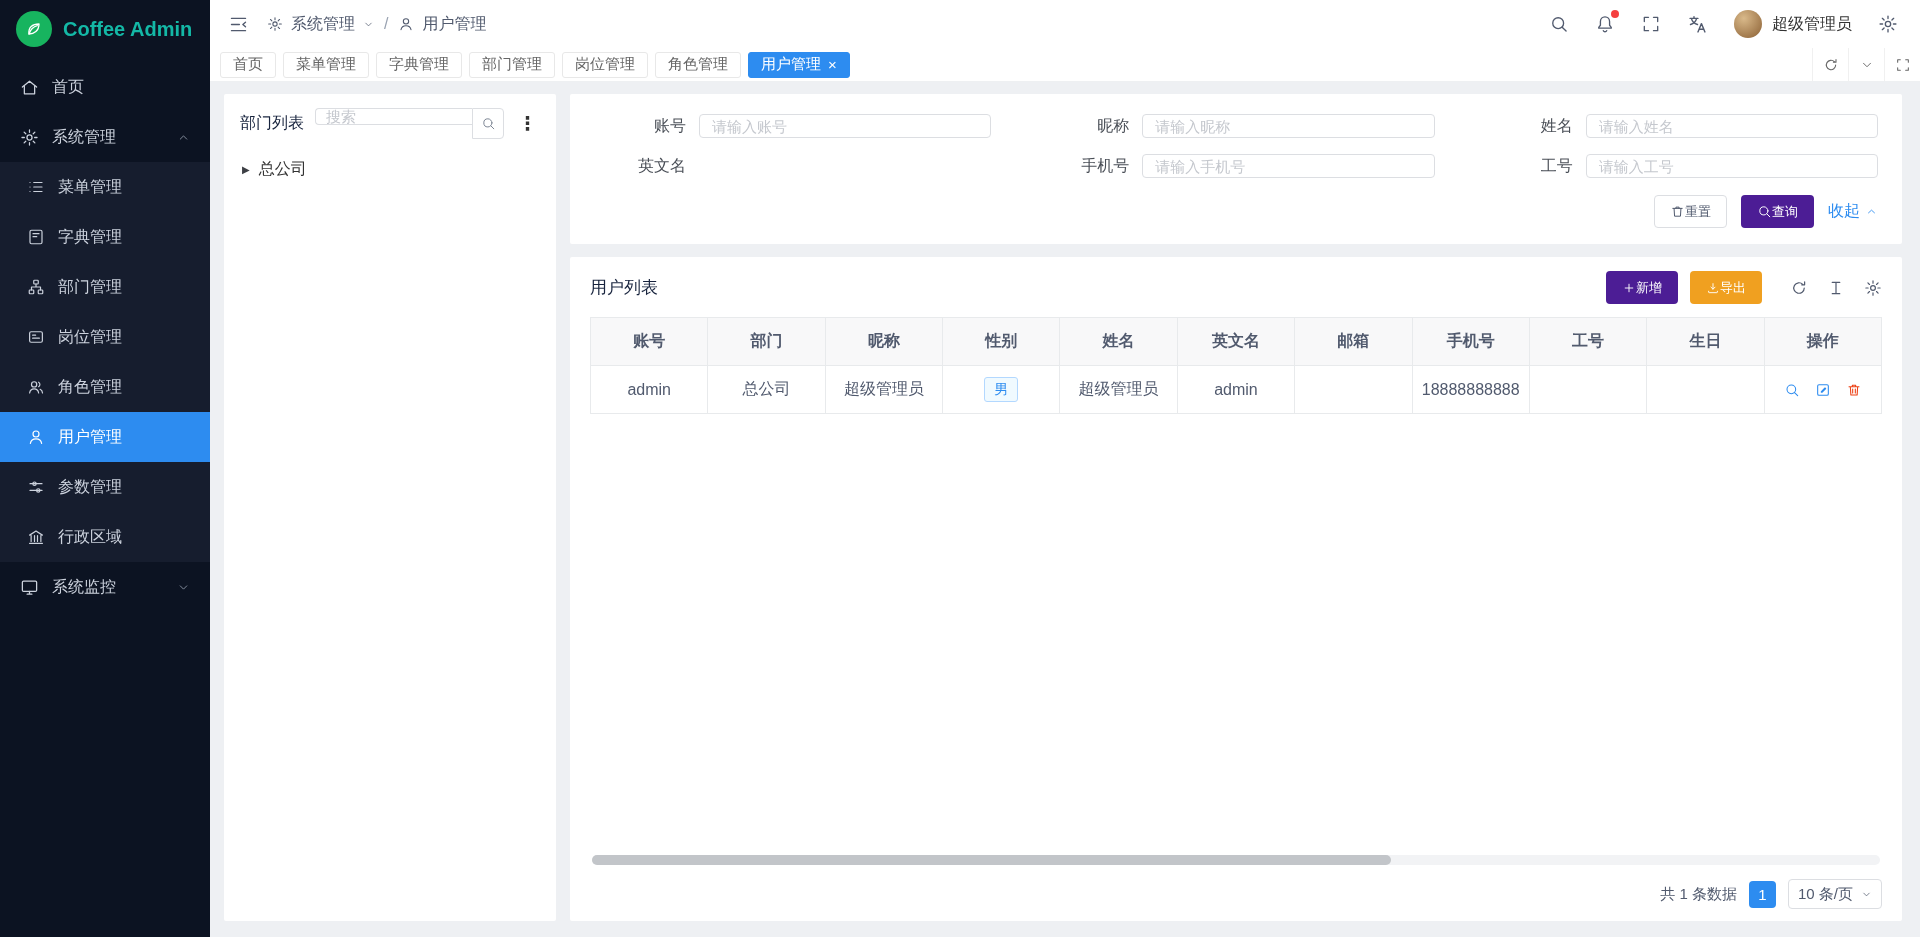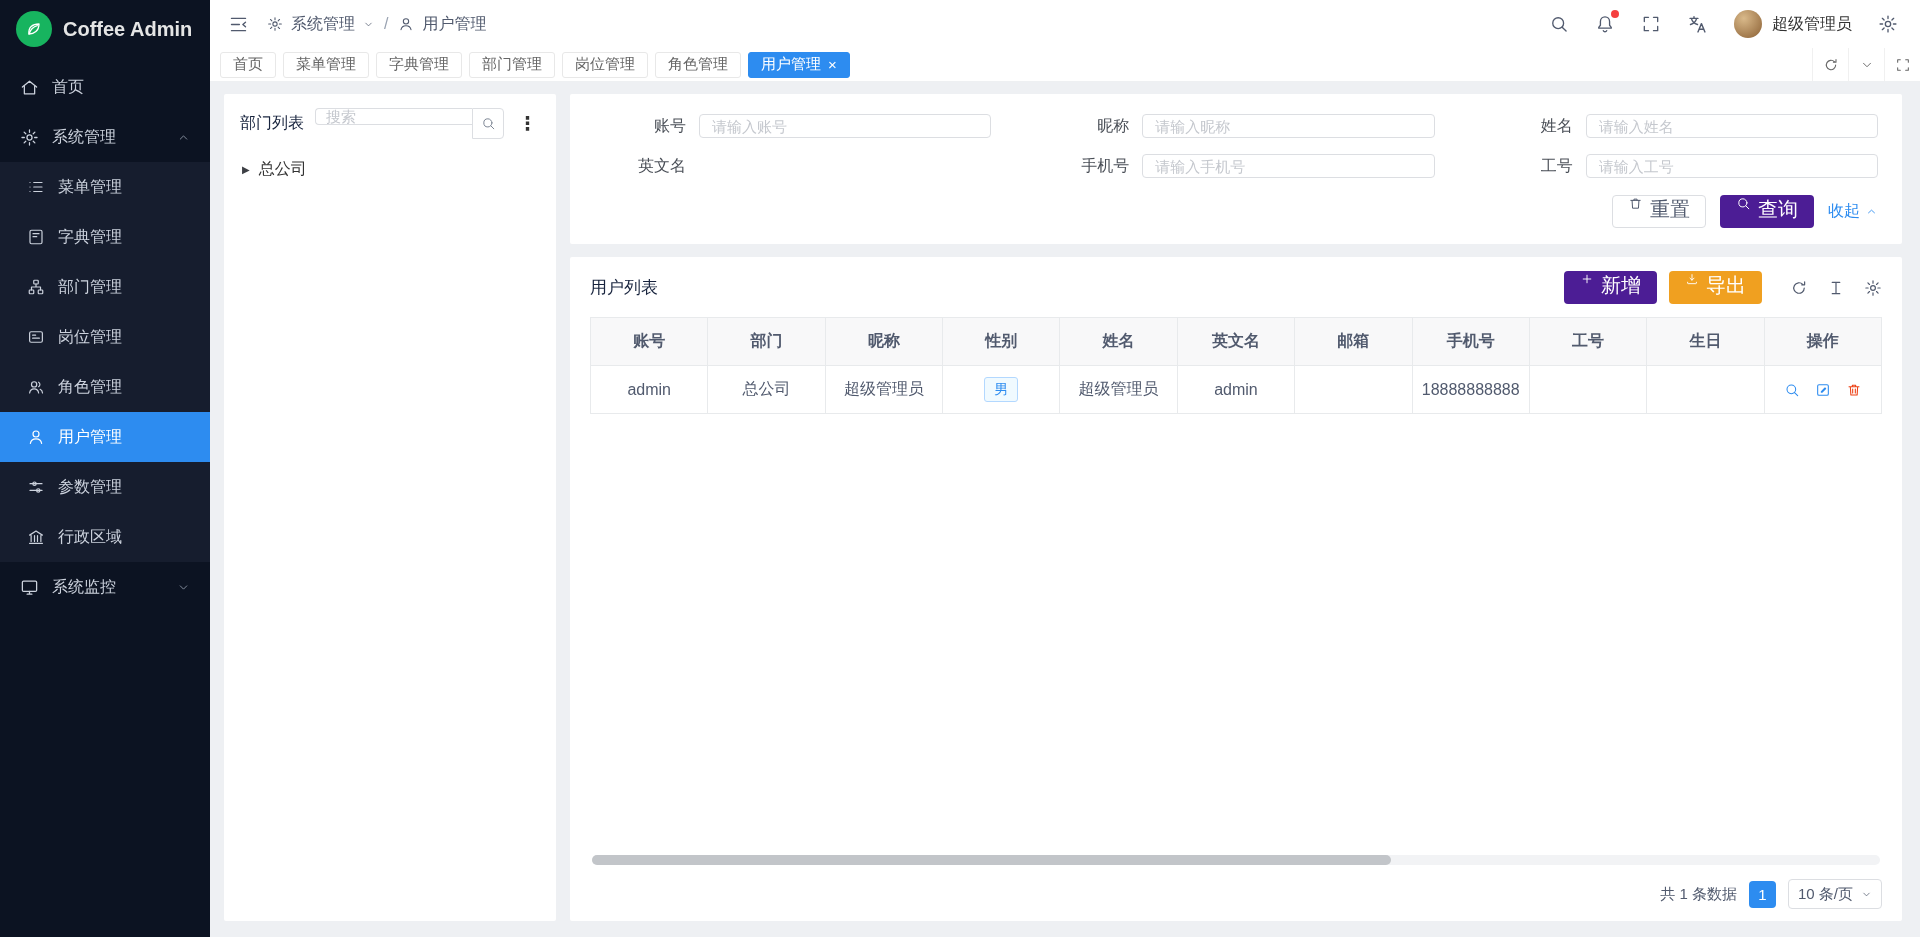--- a/index.html
+++ b/index.html
@@ -6,21 +6,21 @@
   html,body{width:1920px;height:937px}
   body{font-family:"Liberation Sans","DejaVu Sans",sans-serif;font-size:16px;color:#515a6e;background:#eef0f3;overflow:hidden}
   svg{display:block}
   .ic{stroke:currentColor;fill:none;stroke-width:1.6;stroke-linecap:round;stroke-linejoin:round}
   .app{display:flex;width:1920px;height:937px}
 
   
   .sidebar{width:210px;height:100%;background:#0c1322;flex-shrink:0;display:flex;flex-direction:column;color:#c8cfdb}
   .logo{height:58px;display:flex;align-items:center;gap:11px;padding:0 16px;flex-shrink:0}
   .logo-mark{width:36px;height:36px;border-radius:50%;background:#17b45f;display:flex;align-items:center;justify-content:center;color:#fff;flex-shrink:0}
-  .logo-text{color:#e5e5e5;font-size:20px;font-weight:bold;white-space:nowrap}
+  .logo-text{color:#14b8a6;font-size:20px;font-weight:bold;white-space:nowrap}
   .menu{flex:1;overflow:hidden;padding-top:4px}
   .mi{height:50px;display:flex;align-items:center;gap:13px;padding:0 20px;font-size:16px;color:#ccd2dd;cursor:pointer;white-space:nowrap}
   .mi .arr{margin-left:auto;color:#939cab}
   .submenu{background:#161d2e}
   .submenu .mi{padding-left:27px}
   .mi.active{background:#2d8cf0;color:#fff}
   .mi.active .ic{color:#fff}
 
   
   .main-col{flex:1;display:flex;flex-direction:column;min-width:0;height:100%}
@@ -62,21 +62,21 @@
 
   
   .main-panel{flex:1;display:flex;flex-direction:column;gap:13px;min-width:0}
   .search-card{padding:20px 24px 16px}
   .sform{display:grid;grid-template-columns:repeat(3,1fr);column-gap:46px;row-gap:16px}
   .sfield{display:flex;align-items:center;min-width:0}
   .sfield label{width:92px;text-align:right;margin-right:13px;font-size:16px;color:#4a4f57;flex-shrink:0;white-space:nowrap}
   .sfield input{flex:1;height:24px;border:1px solid #dcdee2;border-radius:4px;padding:0 12px;font-size:15px;color:#333;outline:none;min-width:0}
   .sfield input::placeholder{color:#c5c8ce}
   .sform-actions{display:flex;justify-content:flex-end;align-items:center;gap:14px;margin-top:17px}
-  .btn{height:33px;display:inline-flex;gap:7px;padding:0 15px;border-radius:4px;font-size:20px;cursor:pointer;border:1px solid transparent;white-space:nowrap}
+  .btn{height:33px;display:inline-flex;align-items:center;padding:0 15px;border-radius:4px;font-size:13px;cursor:pointer;border:1px solid transparent;white-space:nowrap}
   .btn-default{background:#fff;border-color:#dcdee2;color:#515a6e}
   .btn-primary{background:#4c1d95;color:#fff}
   .btn-warning{background:#f0a020;color:#fff}
   .link-collapse{display:inline-flex;align-items:center;gap:5px;color:#2d8cf0;font-size:16px;cursor:pointer;white-space:nowrap}
 
   
   .table-card{flex:1;display:flex;flex-direction:column;padding:14px 20px 12px;min-height:0}
   .tc-head{display:flex;align-items:center}
   .tc-title{font-size:17px;color:#17233d;white-space:nowrap}
   .tc-actions{margin-left:auto;display:flex;align-items:center;gap:12px}

